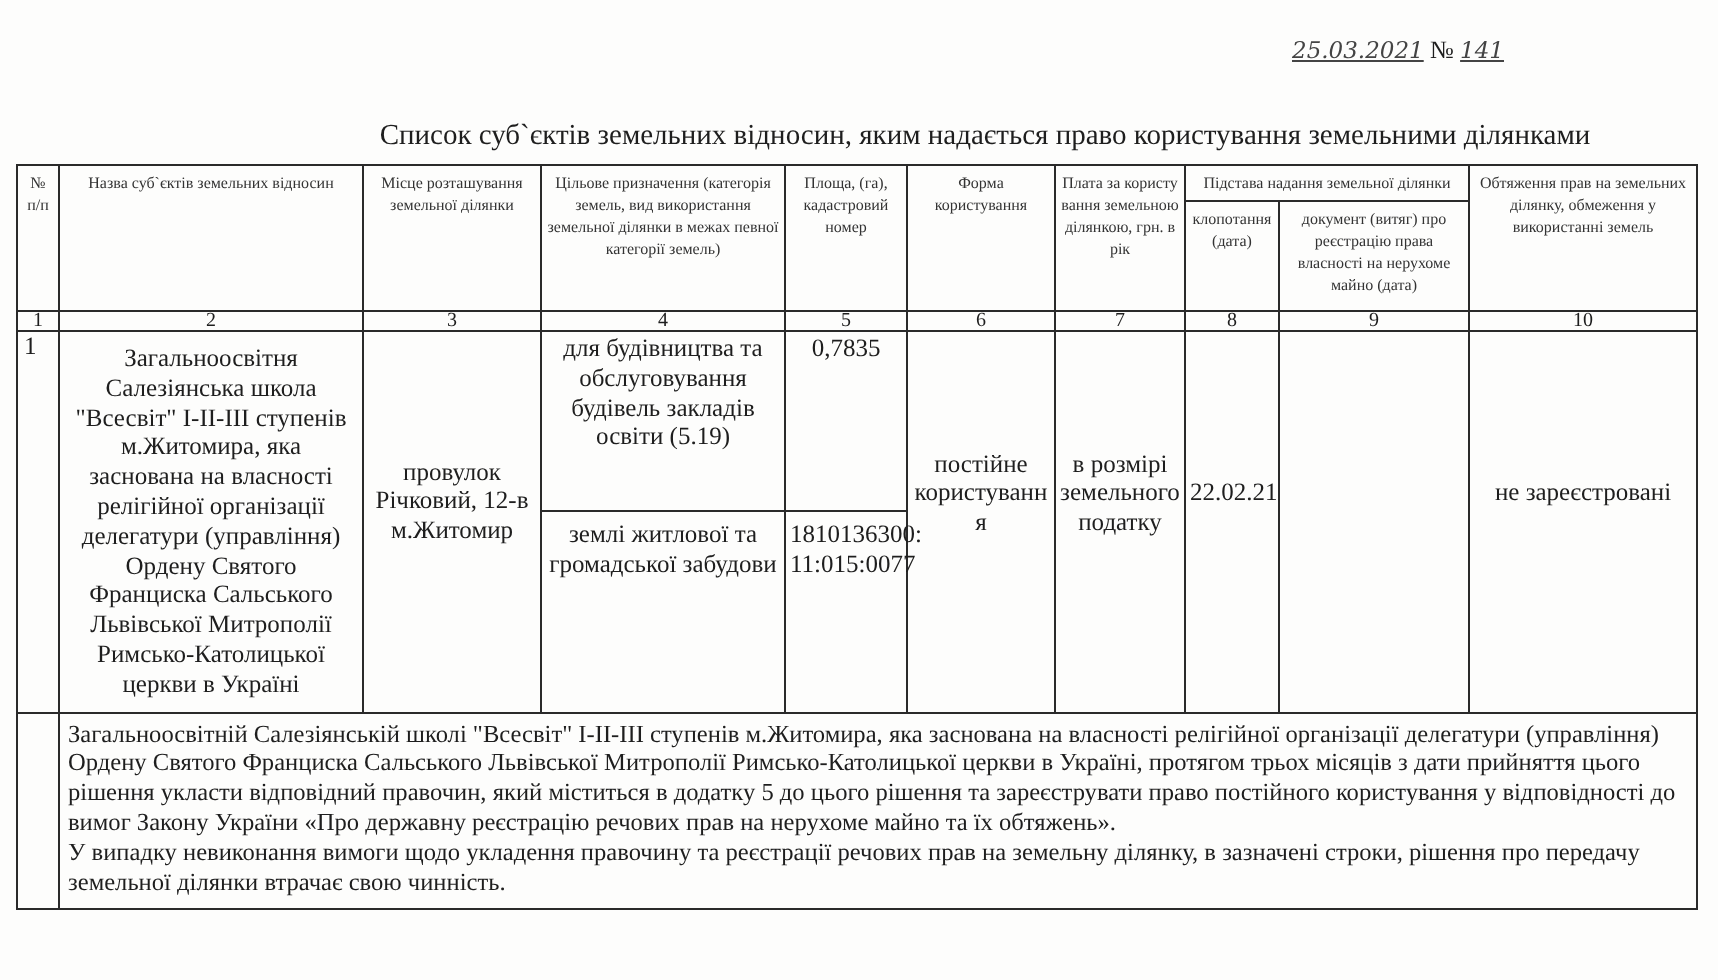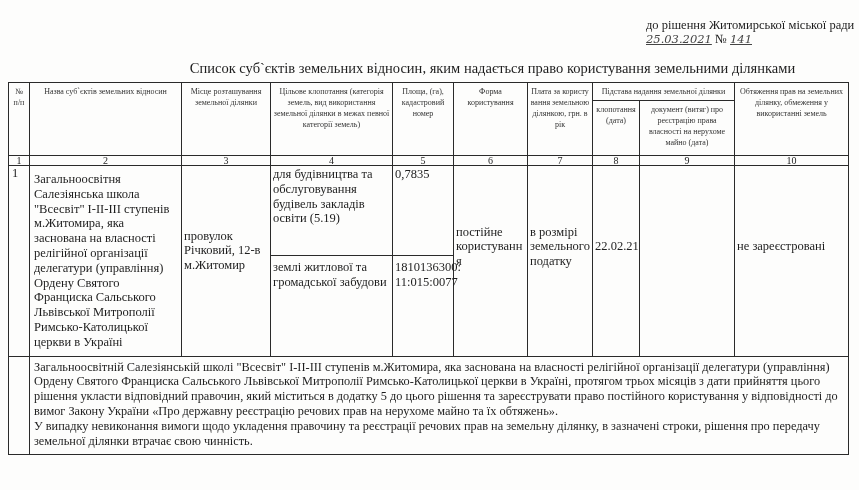--- a/index.html
+++ b/index.html
@@ -30,30 +30,29 @@
   td, th {
     border: 1px solid #2a2a2a;
     padding: 0 2px;
     vertical-align: top;
     font-weight: normal;
     margin-top: 24px;
   }
   th { font-size: 8px; line-height: 11px; color: #333; text-align: center; padding-top: 3px; }
   tr.nums td { font-size: 10px; line-height: 9px; height: 9px; text-align: center; padding: 0; }
   tr.hdr1 th { height: 14px; }
-  td.data { font-size: 12.5px; line-height: 14.8px; text-align: left; }
+  td.data { font-size: 12.5px; line-height: 14.8px; text-align: center; }
   td.left { text-align: left; }
   td.note { font-size: 12.3px; line-height: 14.8px; text-align: left; padding: 3px 4px 6px 4px; }
   .vmid { vertical-align: middle; }
 </style>
 </head>
 <body>
 
 <div class="appendix">
-  <div>до рішення Житомирської міської ради</div>
   <div>
     <span class="hand">25.03.2021</span>
     <span>№</span>
     <span class="hand">141</span>
   </div>
 </div>
 
 <div class="title">Список суб`єктів земельних відносин, яким надається право користування земельними ділянками</div>
 
 <table>
@@ -67,21 +66,21 @@
       <col style="width:65px">
       <col style="width:47px">
     <col style="width:95px">
       <col style="width:114px">
   </colgroup>
   <tbody>
       <tr class="hdr1">
     <th rowspan="2">№ п/п</th>
     <th rowspan="2">Назва суб`єктів земельних відносин</th>
     <th rowspan="2">Місце розташування земельної ділянки</th>
-    <th rowspan="2">Цільове клопотання (категорія земель, вид використання земельної ділянки в межах певної категорії земель)</th>
+    <th rowspan="2">Цільове призначення (категорія земель, вид використання земельної ділянки в межах певної категорії земель)</th>
     <th rowspan="2">Площа, (га), кадастровий номер</th>
     <th rowspan="2">Форма користування</th>
     <th rowspan="2">Плата за користу вання земельною ділянкою, грн. в рік</th>
     <th colspan="2">Підстава надання земельної ділянки</th>
     <th rowspan="2">Обтяження прав на земельних ділянку, обмеження у використанні земель</th>
   </tr>
   <tr style="height:55px">
     <th>клопотання (дата)</th>
     <th>документ (витяг) про реєстрацію права власності на нерухоме майно (дата)</th>
   </tr>

